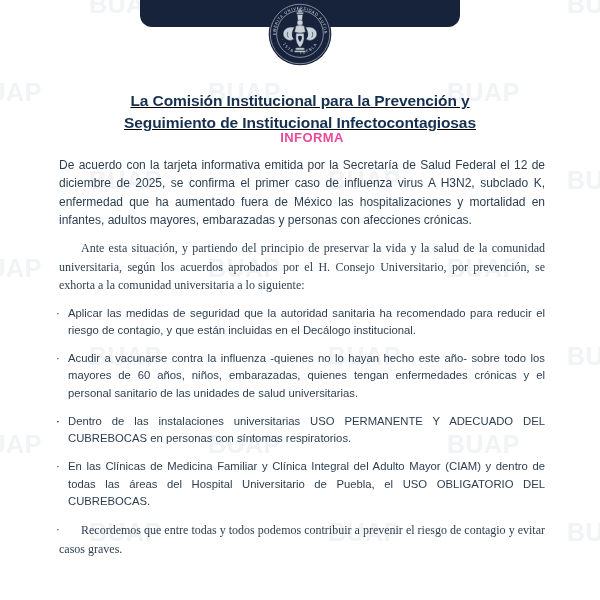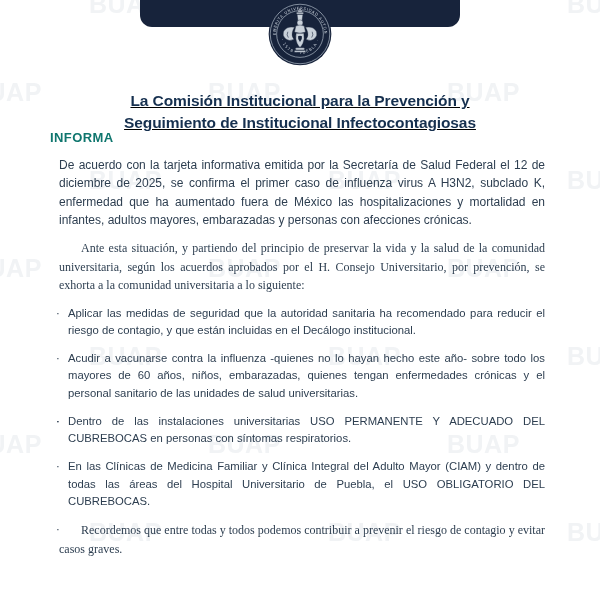--- a/index.html
+++ b/index.html
@@ -86,26 +86,27 @@
   .doc-title-line {
     font-size: 15.5px;
     font-weight: 700;
     color: #16304f;
     line-height: 1.42;
     letter-spacing: -0.1px;
   }
 
   #informa {
     position: absolute;
-    left: 50px;
+    left: 62px;
     top: 130px;
     width: 500px;
+    text-align: center;
     font-size: 13px;
     font-weight: 700;
-    color: #0f766e;
+    color: #ec4899;
     letter-spacing: 0.4px;
   }
 
   #body-block {
     position: absolute;
     left: 55px;
     top: 156px;
     width: 490px;
   }
 

